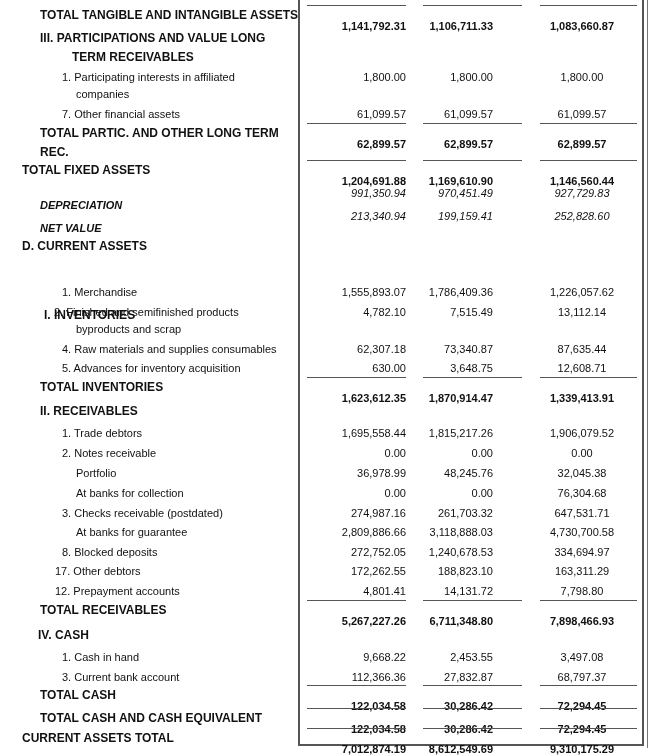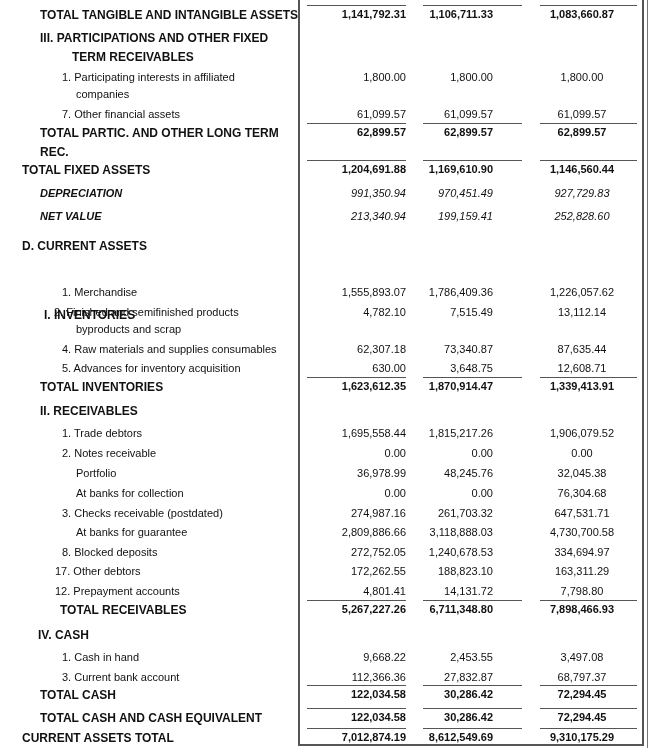--- a/index.html
+++ b/index.html
@@ -19,21 +19,21 @@
   }
   .row { position: absolute; left: 0; width: 653px; font-size: 11px; }
   .label { position: absolute; white-space: nowrap; }
   .num { position: absolute; text-align: right; width: 110px; white-space: nowrap; }
   .c1 { left: 296px; }
   .c2 { left: 385px; }
   .c3 { left: 527px; text-align: center; }
   .c1.num { left: 296px; width: 110px; }
   .c2.num { left: 385px; width: 108px; }
   .c3.num { left: 527px; width: 110px; }
-  .b { font-weight: bold; }
+  .b { font-weight: bold; margin-top: 12px; }
   .it { font-style: italic; }
   .h { font-weight: bold; font-size: 12px; }
   .rule { position: absolute; height: 0; border-top: 1.5px solid #555; }
   .r1 { left: 307px; width: 99px; }
   .r2 { left: 423px; width: 99px; }
   .r3 { left: 540px; width: 97px; }
 </style>
 </head>
 <body>
 
@@ -43,21 +43,21 @@
     <div class="row" style="top: 8px;">
       <span class="label h" style="left: 40px;">TOTAL TANGIBLE AND INTANGIBLE ASSETS</span>
       <span class="num c1 b">1,141,792.31</span>
       <div class="rule r1" style="top: -3px;"></div>
       <span class="num c2 b">1,106,711.33</span>
       <div class="rule r2" style="top: -3px;"></div>
       <span class="num c3 b">1,083,660.87</span>
       <div class="rule r3" style="top: -3px;"></div>
     </div>
     <div class="row" style="top: 31px;">
-      <span class="label h" style="left: 40px;">III. PARTICIPATIONS AND OTHER FIXED</span>
+      <span class="label h" style="left: 40px;">III. PARTICIPATIONS AND VALUE LONG</span>
     </div>
     <div class="row" style="top: 50px;">
       <span class="label h" style="left: 72px;">TERM RECEIVABLES</span>
     </div>
     <div class="row" style="top: 71px;">
       <span class="label" style="left: 62px;">1. Participating interests in affiliated</span>
       <span class="num c1">1,800.00</span>
       <span class="num c2">1,800.00</span>
       <span class="num c3">1,800.00</span>
     </div>
@@ -196,21 +196,21 @@
       <span class="num c2">188,823.10</span>
       <span class="num c3">163,311.29</span>
     </div>
     <div class="row" style="top: 585px;">
       <span class="label" style="left: 55px;">12. Prepayment accounts</span>
       <span class="num c1">4,801.41</span>
       <span class="num c2">14,131.72</span>
       <span class="num c3">7,798.80</span>
     </div>
     <div class="row" style="top: 603px;">
-      <span class="label h" style="left: 40px; margin-left: 20px;">TOTAL RECEIVABLES</span>
+      <span class="label h" style="left: 40px;">TOTAL RECEIVABLES</span>
       <span class="num c1 b">5,267,227.26</span>
       <div class="rule r1" style="top: -3px;"></div>
       <span class="num c2 b">6,711,348.80</span>
       <div class="rule r2" style="top: -3px;"></div>
       <span class="num c3 b">7,898,466.93</span>
       <div class="rule r3" style="top: -3px;"></div>
     </div>
     <div class="row" style="top: 628px;">
       <span class="label h" style="left: 38px;">IV. CASH</span>
     </div>

